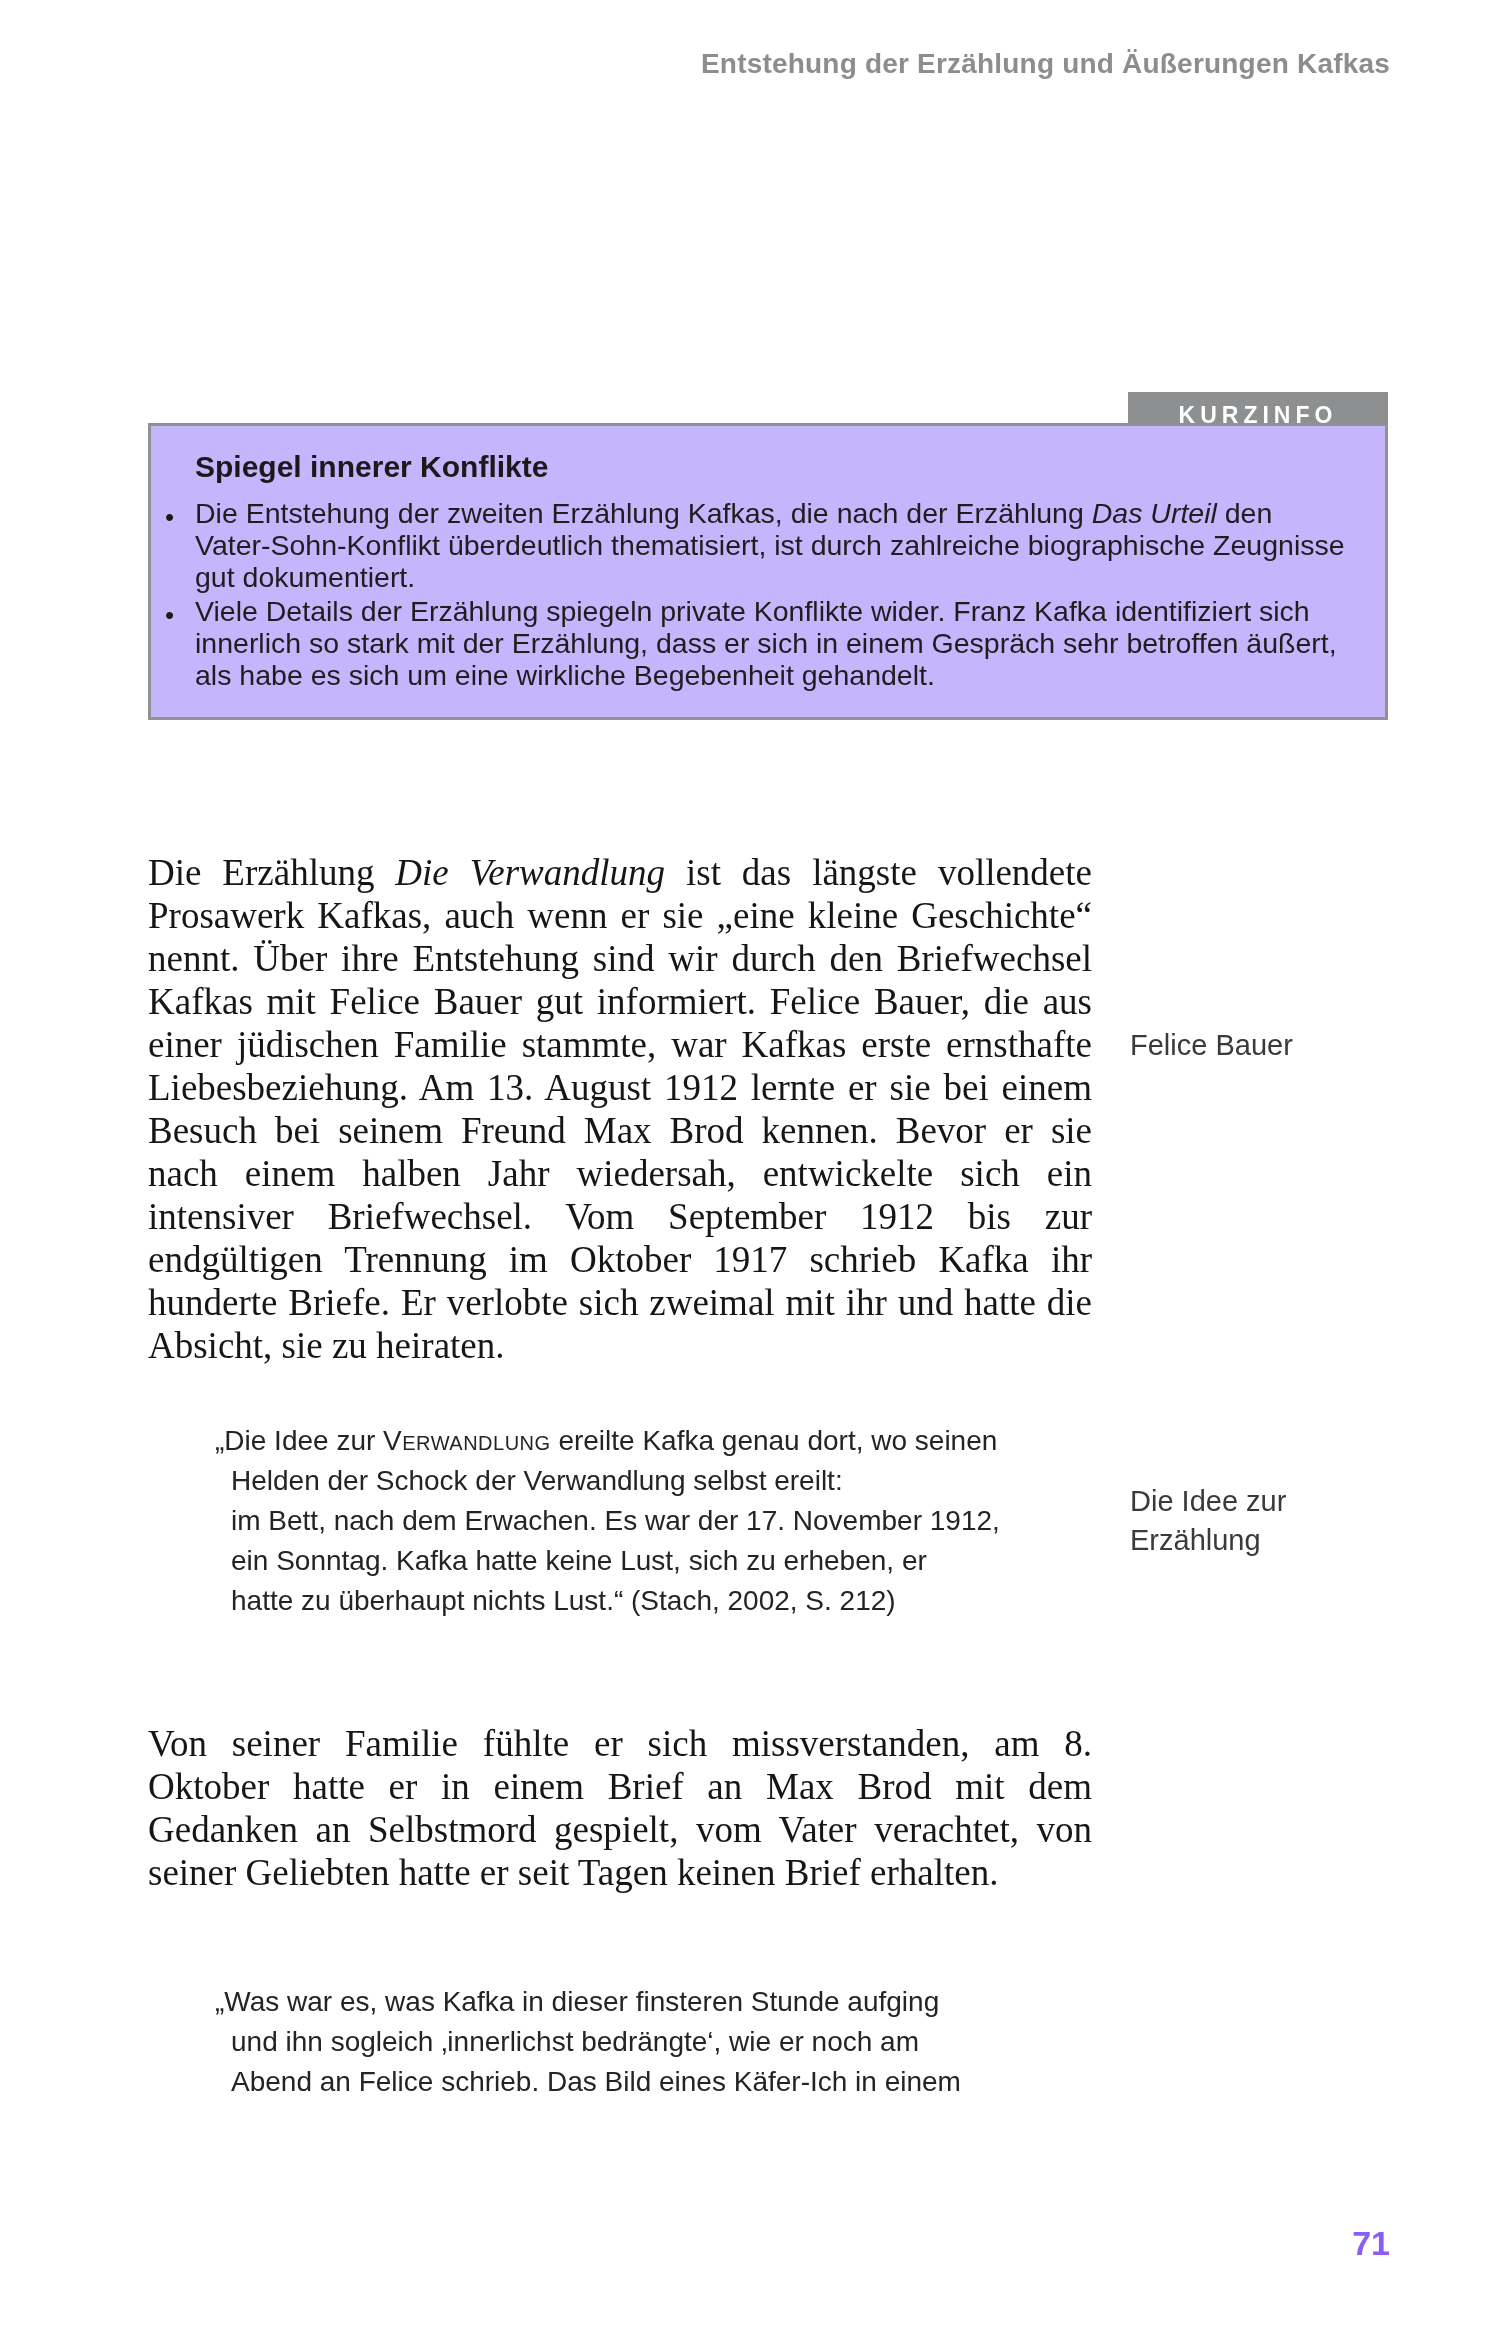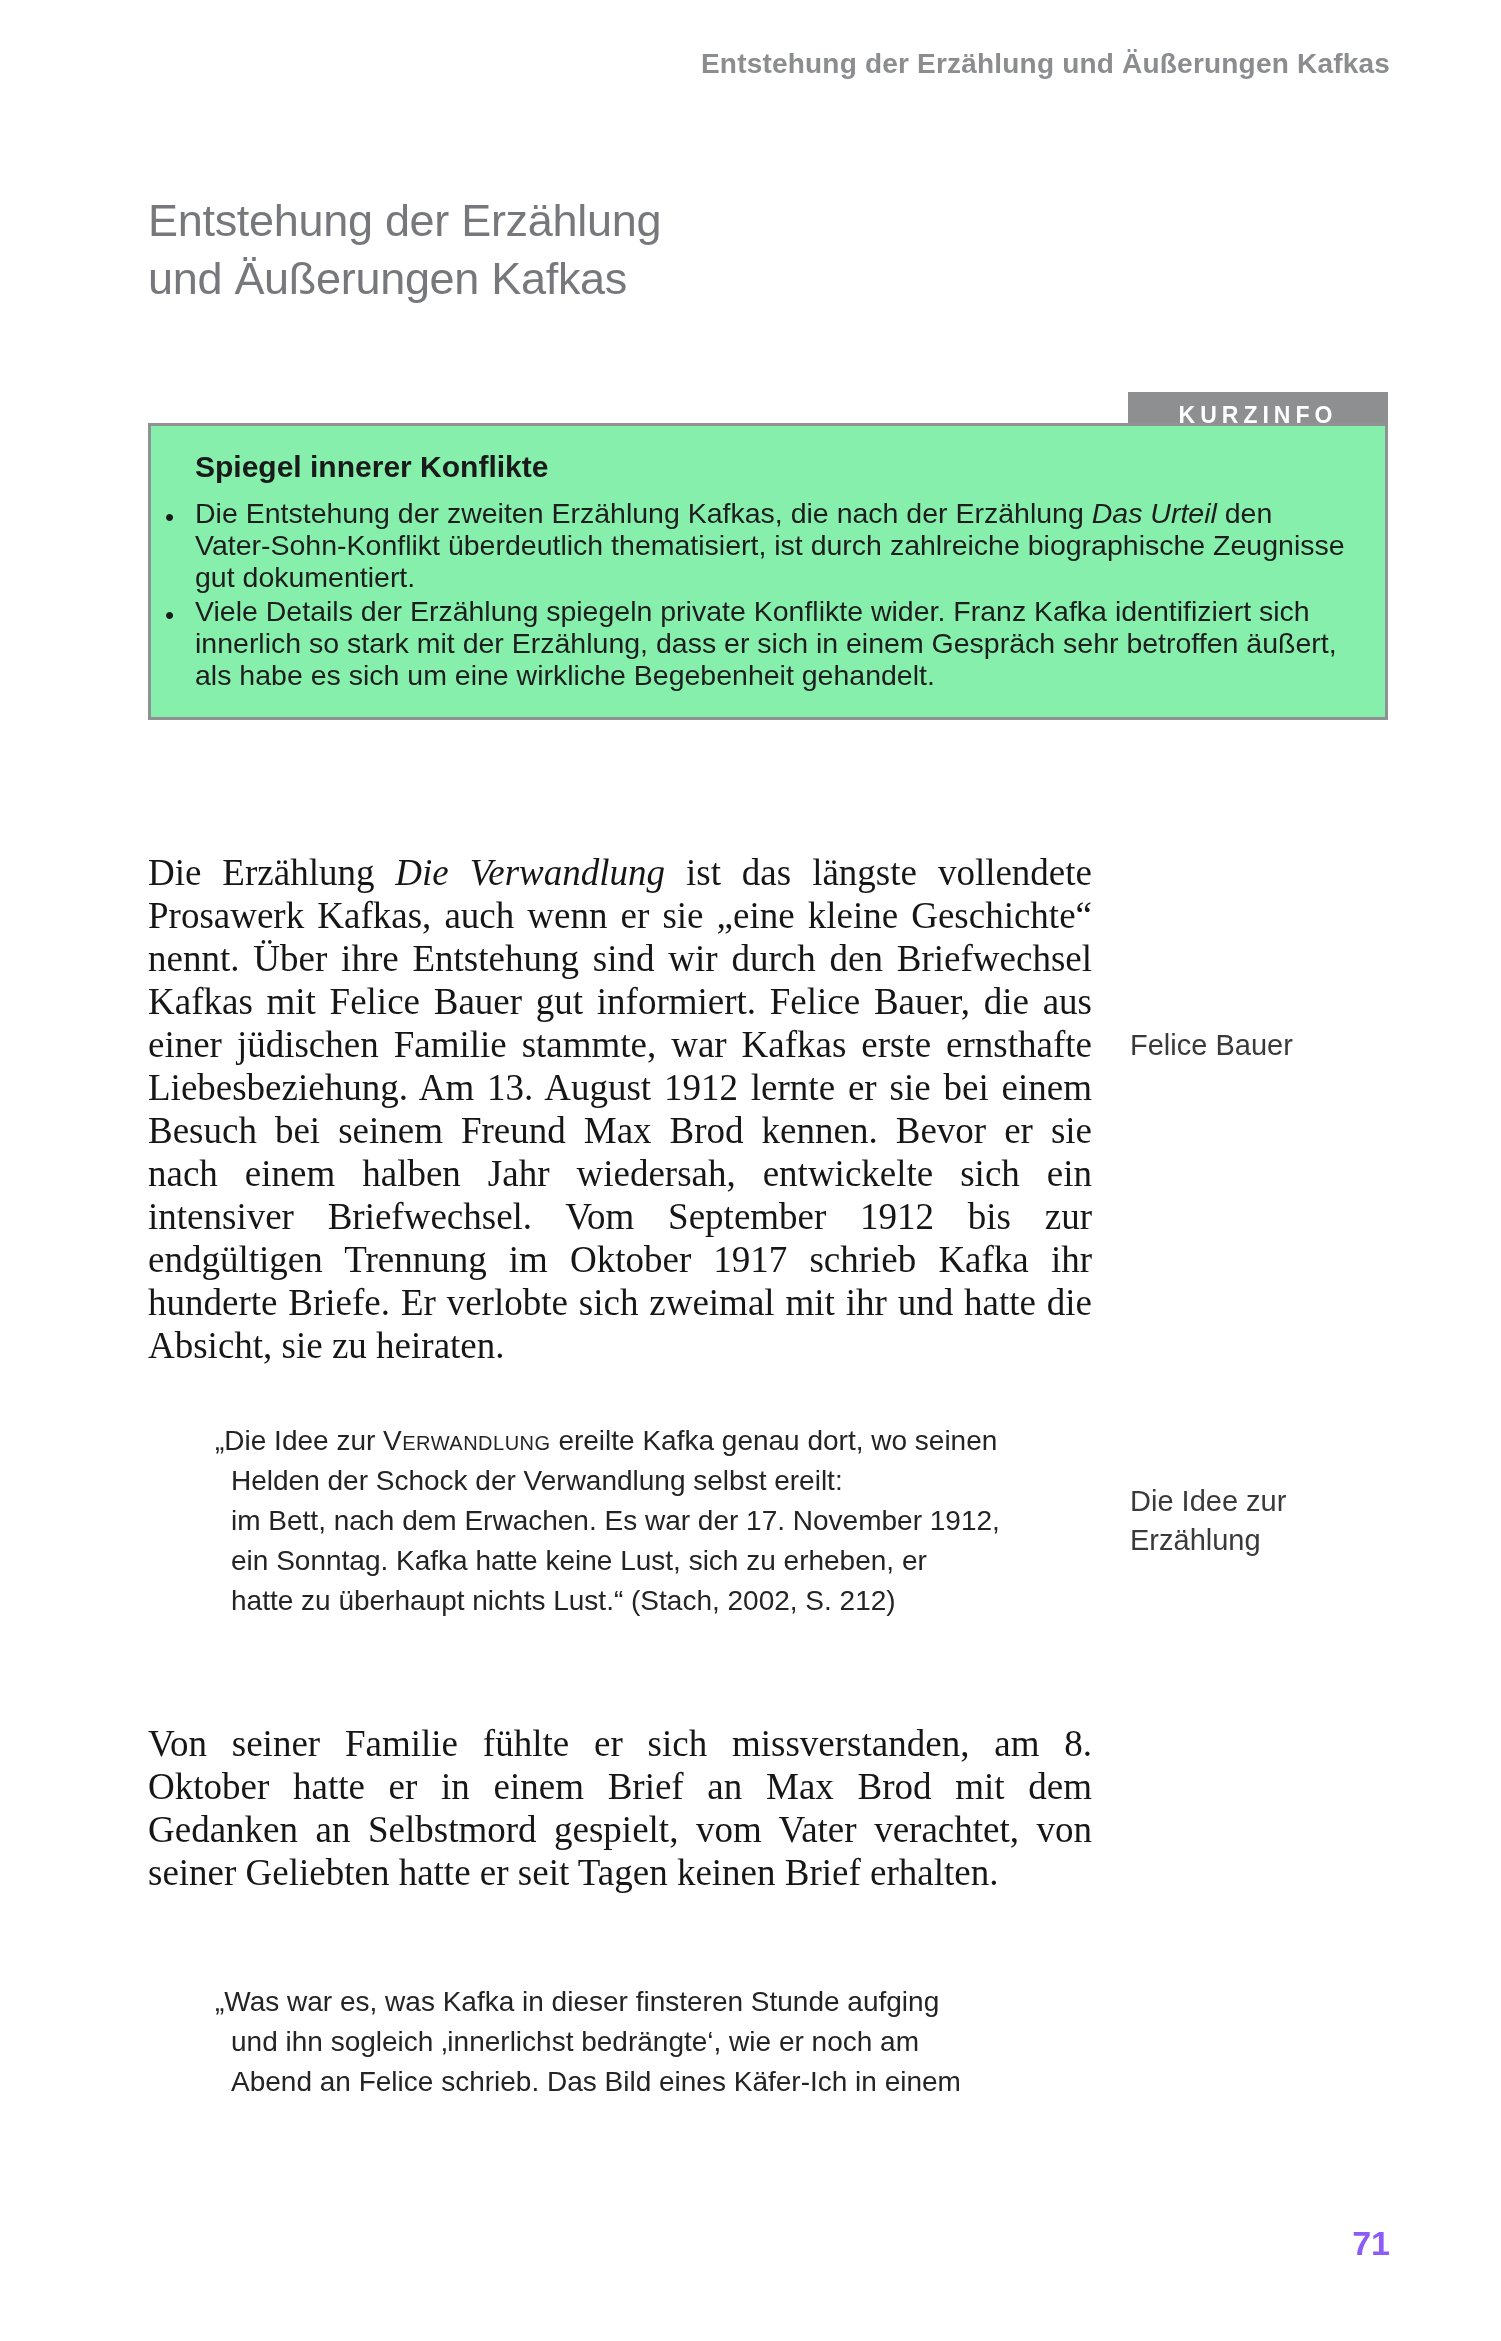--- a/index.html
+++ b/index.html
@@ -53,21 +53,21 @@
   }
 
   .infobox {
     position: absolute;
     top: 423px;
     left: 148px;
     width: 1240px;
     box-sizing: border-box;
     border: 3px solid #8f9193;
     padding: 24px 33px 26px 44px;
-    background: #86efac;
+    background: #c4b5fd;
   }
   .infobox-heading {
     font-size: 30px;
     font-weight: 700;
     color: #1a1a1a;
     margin: 0 0 13px 0;
   }
   .bullet { display: flex; margin: 0; }
   .bullet + .bullet { margin-top: 2px; }
   .bullet .dot {
@@ -133,24 +133,20 @@
     color: #8b5cf6;
   }
 </style>
 </head>
 <body>
 
 <div class="page">
 
   <div class="running-header">Entstehung der Erzählung und Äußerungen Kafkas</div>
 
-  <h1 class="title">
-    <span class="title-line">Entstehung der Erzählung</span>
-    <span class="title-line">und Äußerungen Kafkas</span>
-  </h1>
 
   <div class="badge">KURZINFO</div>
 
   <div class="infobox">
     <div class="infobox-heading">Spiegel innerer Konflikte</div>
 
     <div class="bullet">
       <span class="dot">•</span>
       <span class="bullet-text"><span>Die Entstehung der zweiten Erzählung Kafkas, die nach der Erzählung </span><em>Das Urteil</em><span> den Vater-Sohn-Konflikt überdeutlich thematisiert, ist durch zahlreiche biographische Zeugnisse gut dokumentiert.</span></span>
     </div>

